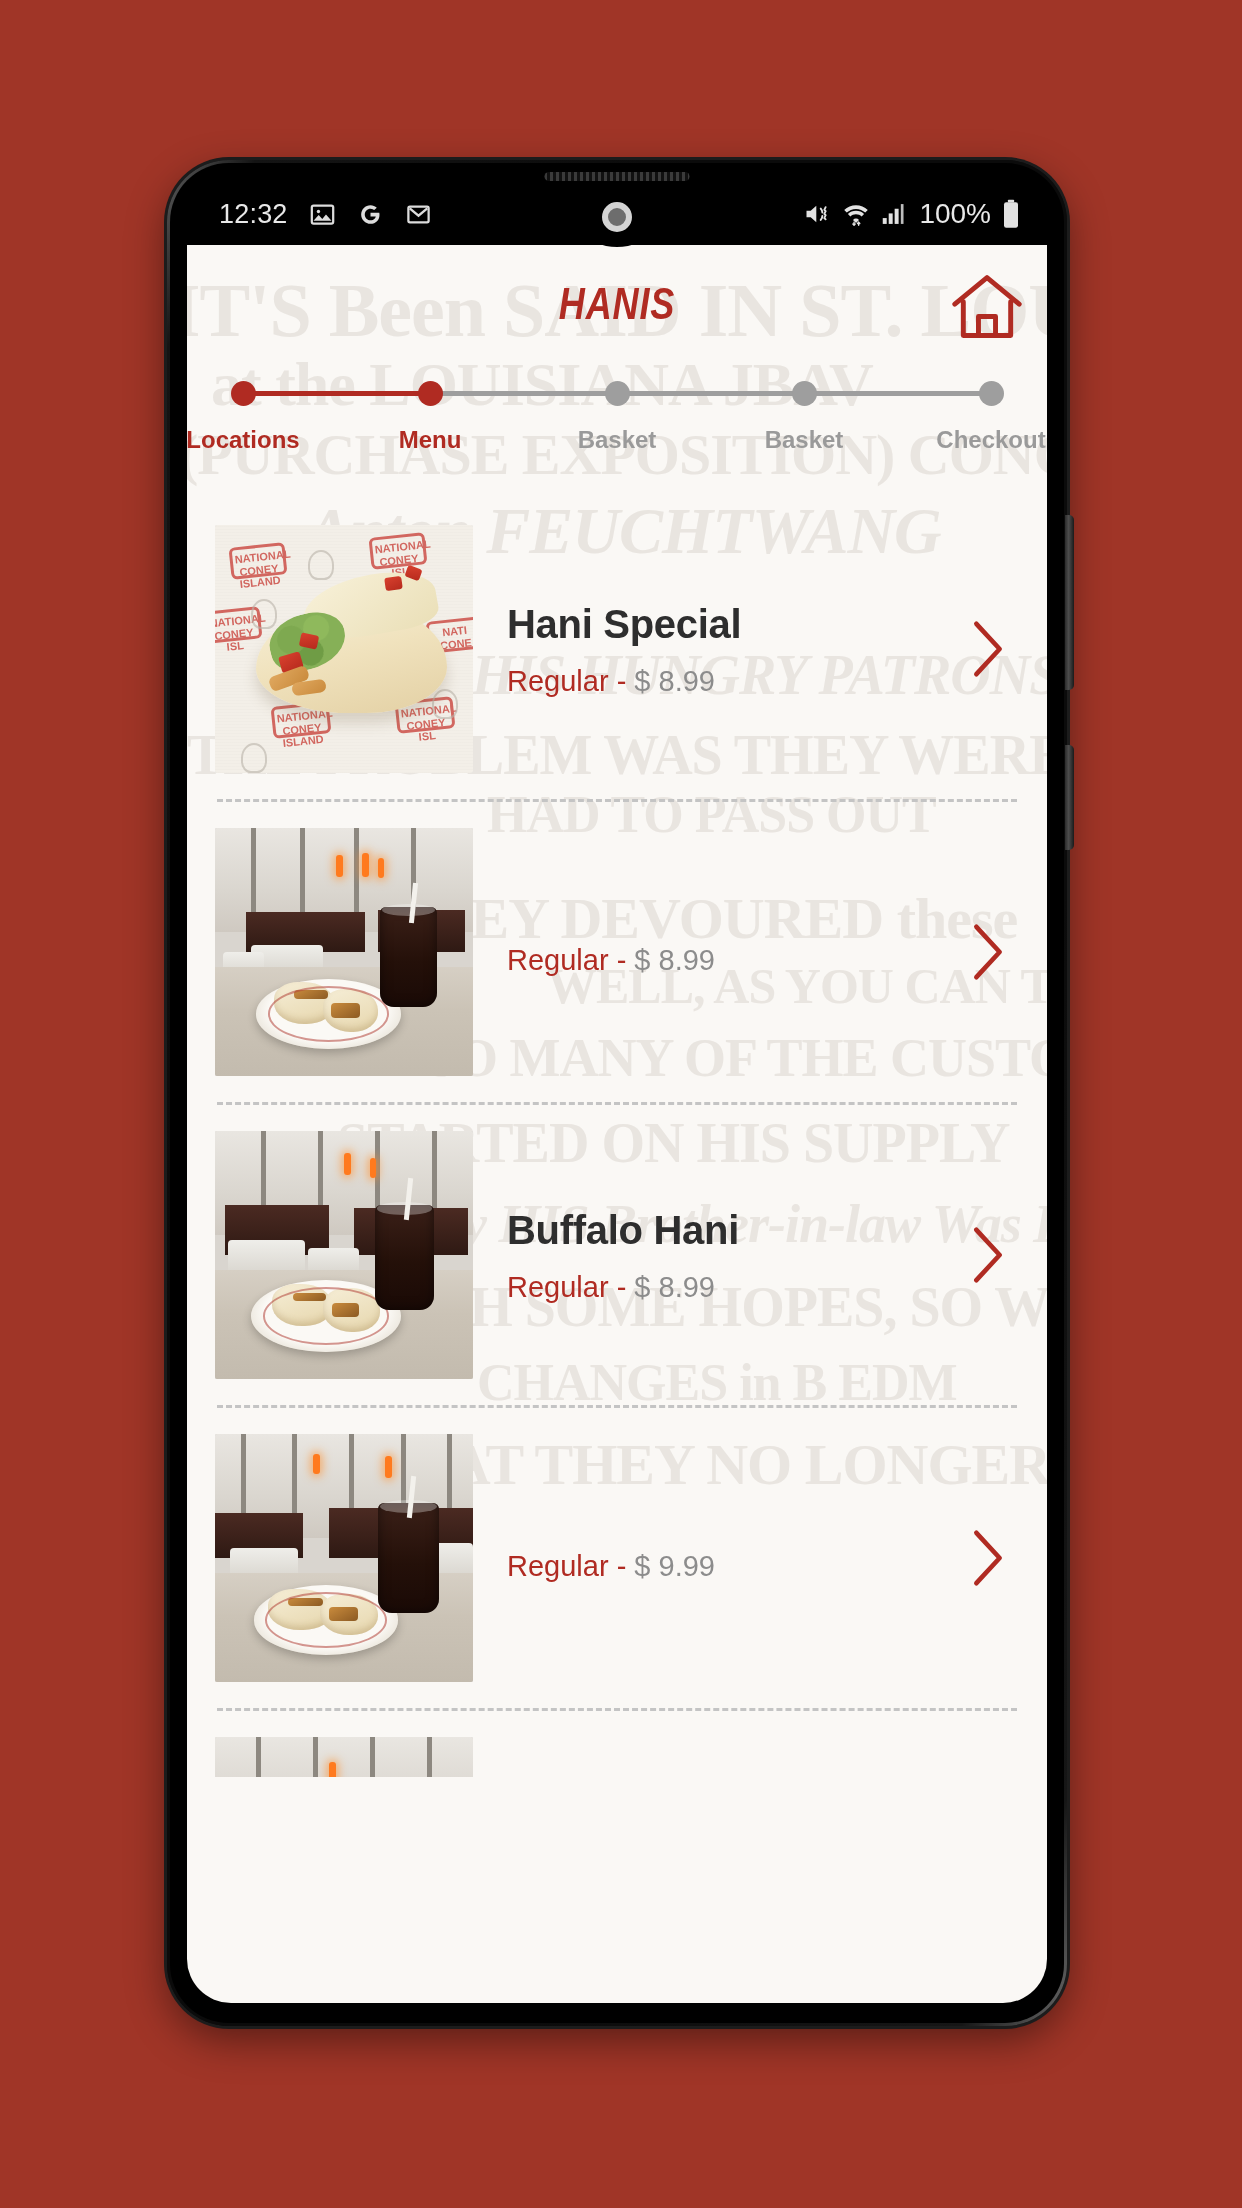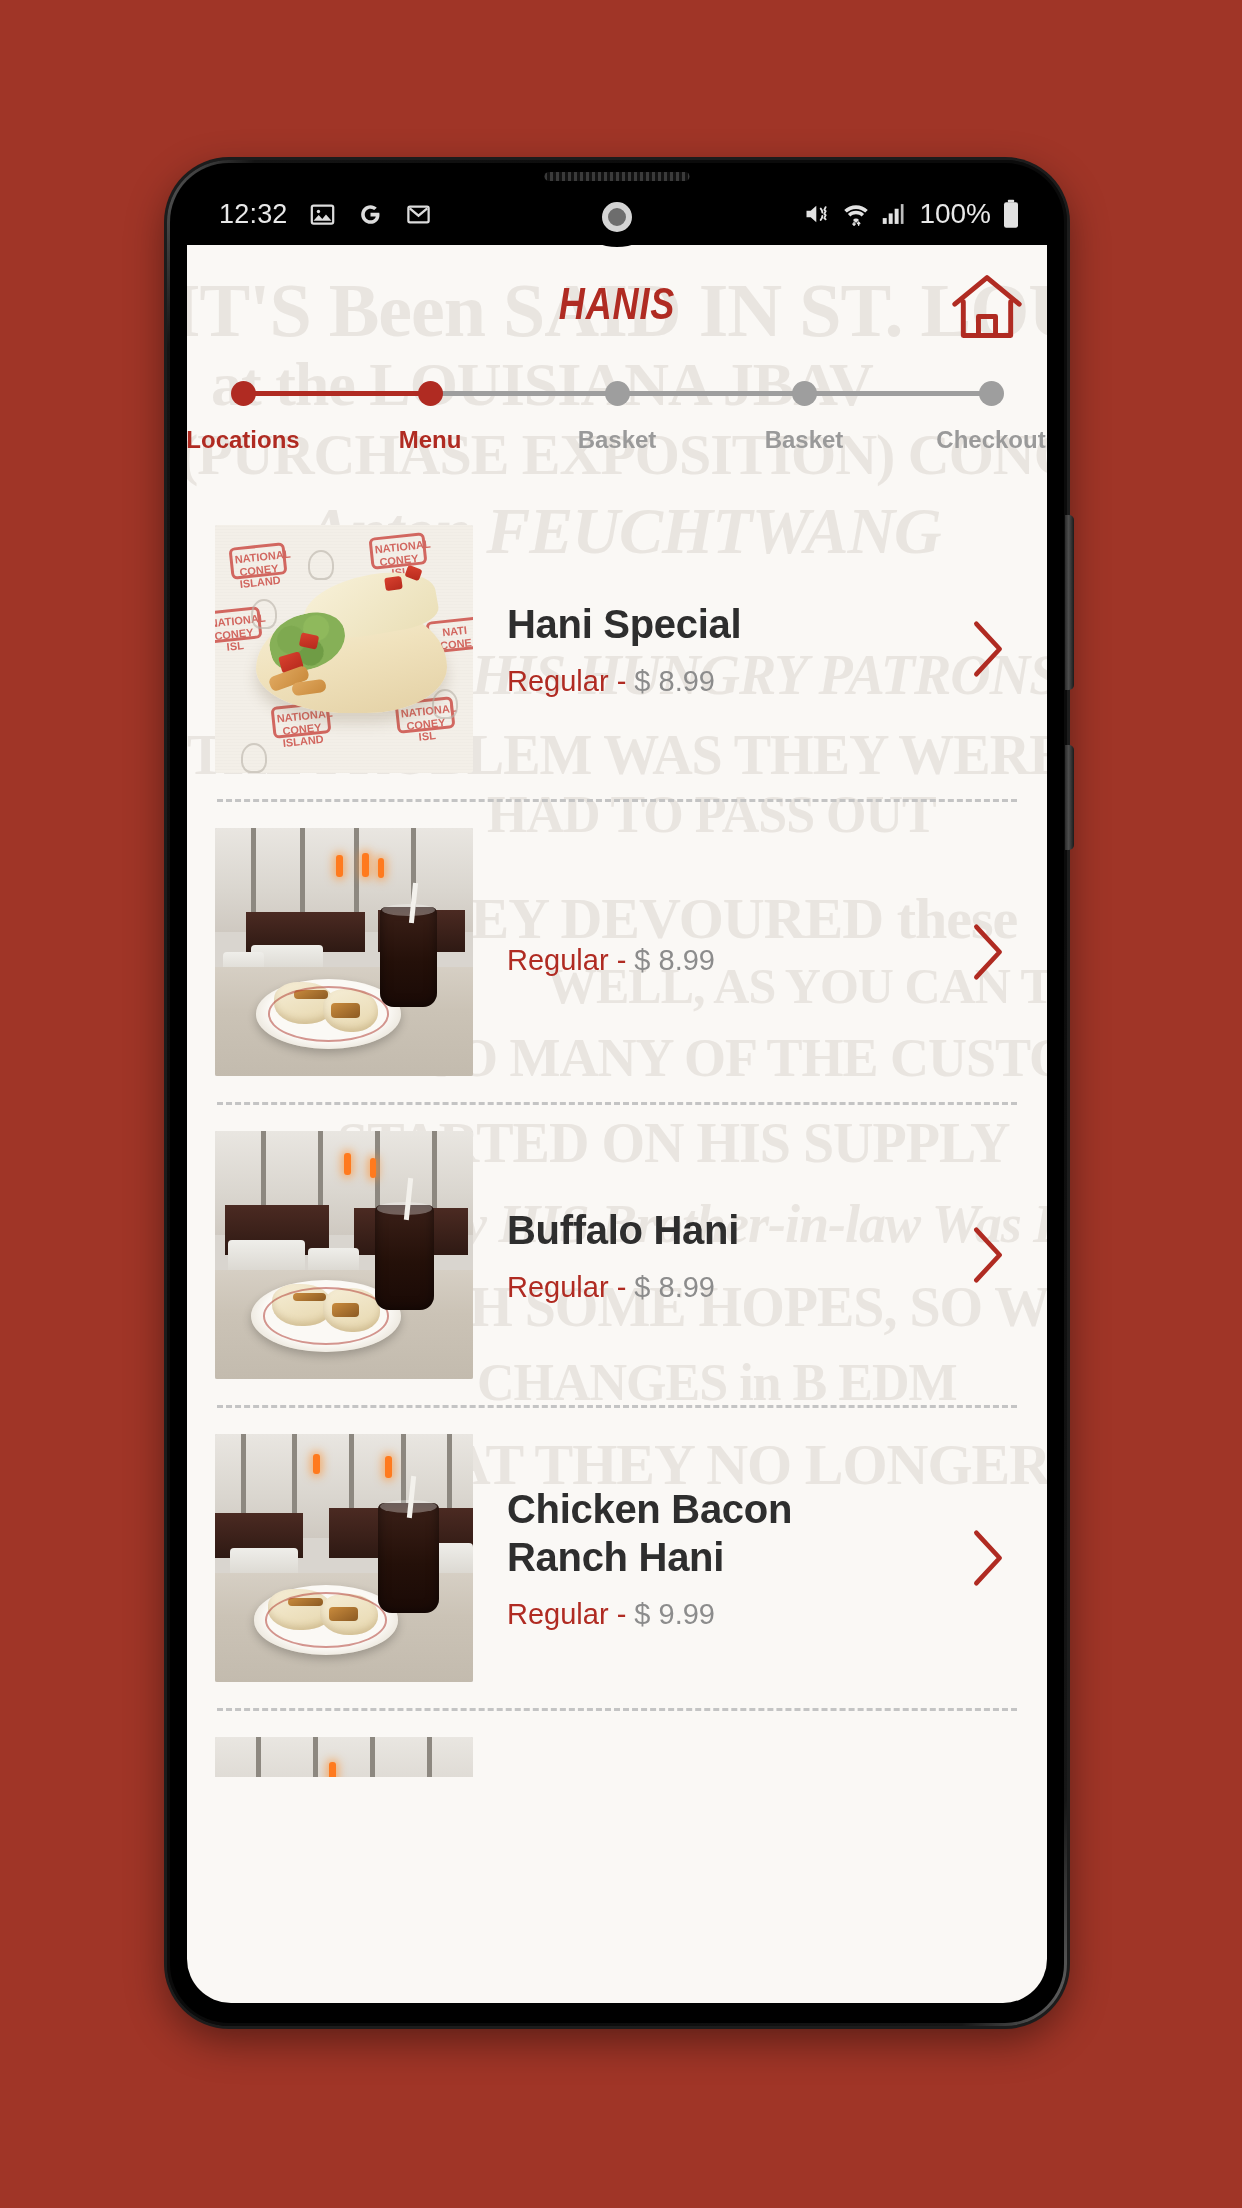--- a/index.html
+++ b/index.html
@@ -740,21 +740,20 @@
                   <div class="pita-fill" style="left:52%;top:32%;width:20%;height:20%;"></div>
                 </div>
                 <div class="cup" style="left:63%;top:28%;width:24%;height:44%;">
                   <div class="cup-rim" style="left:4%;top:-3%;width:92%;height:12%;"></div>
                 </div>
                 <div class="straw" style="left:75%;top:17%;height:17%;"></div>
               </div>
             </div>
           </div>
           <div class="item-text">
-            <div class="item-name" style="max-width:330px;">Chicken Bacon Ranch Hani</div>
             <div class="item-price-row">
               <span class="item-size">Regular</span>
               <span class="item-dash">-</span>
               <span class="item-price">$ 9.99</span>
             </div>
           </div>
           <div class="chevron-wrap">
             <svg width="40" height="62" viewBox="0 0 20 32">
               <path d="M4 3l12 13L4 29" fill="none" stroke="#b02b22" stroke-width="2.4" stroke-linecap="round" stroke-linejoin="round"></path>
             </svg>

